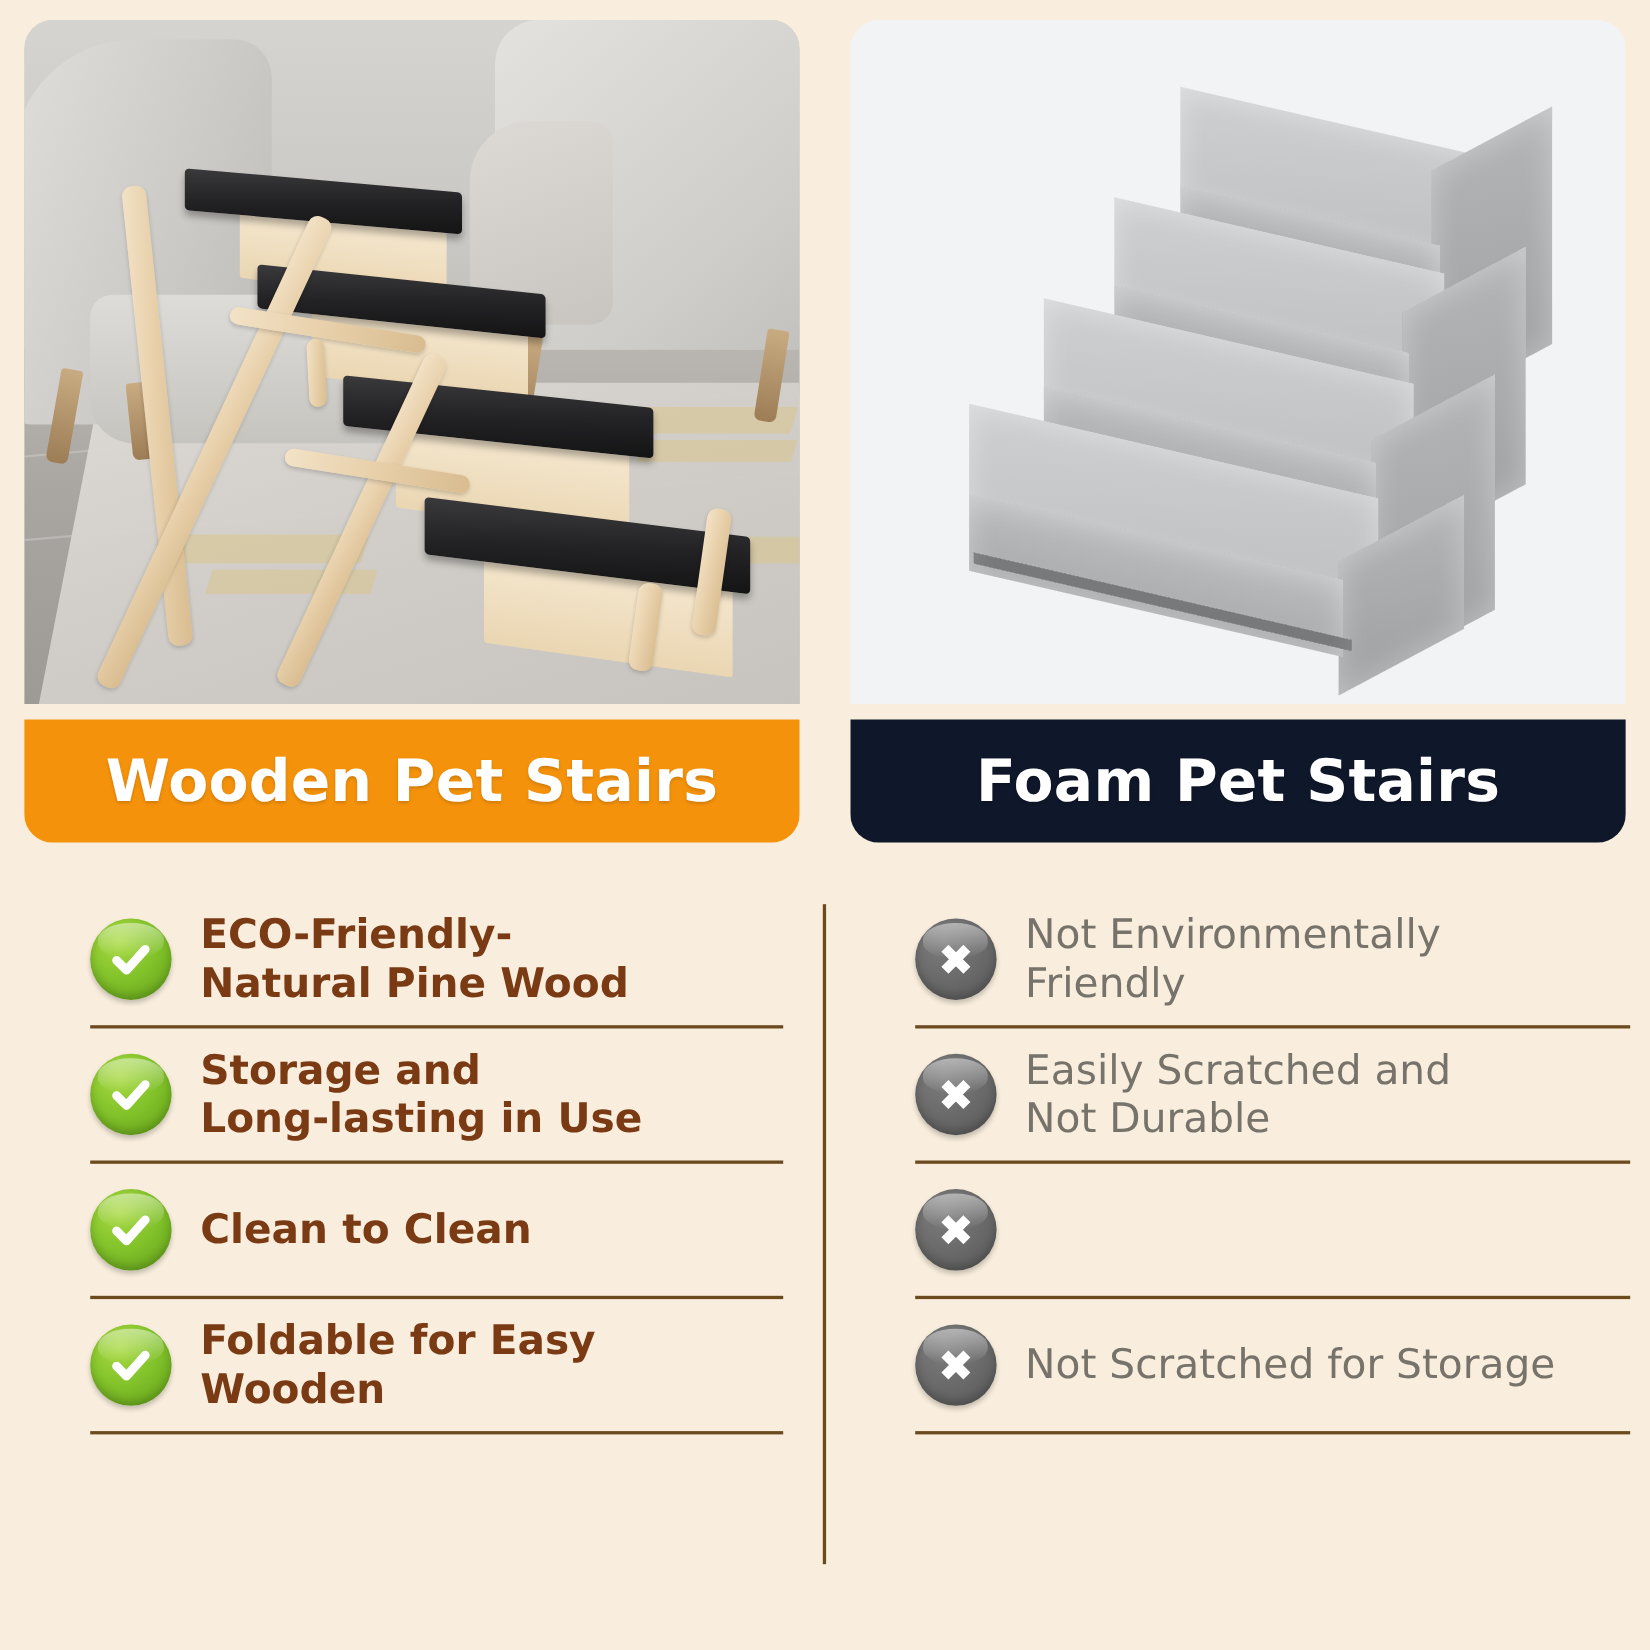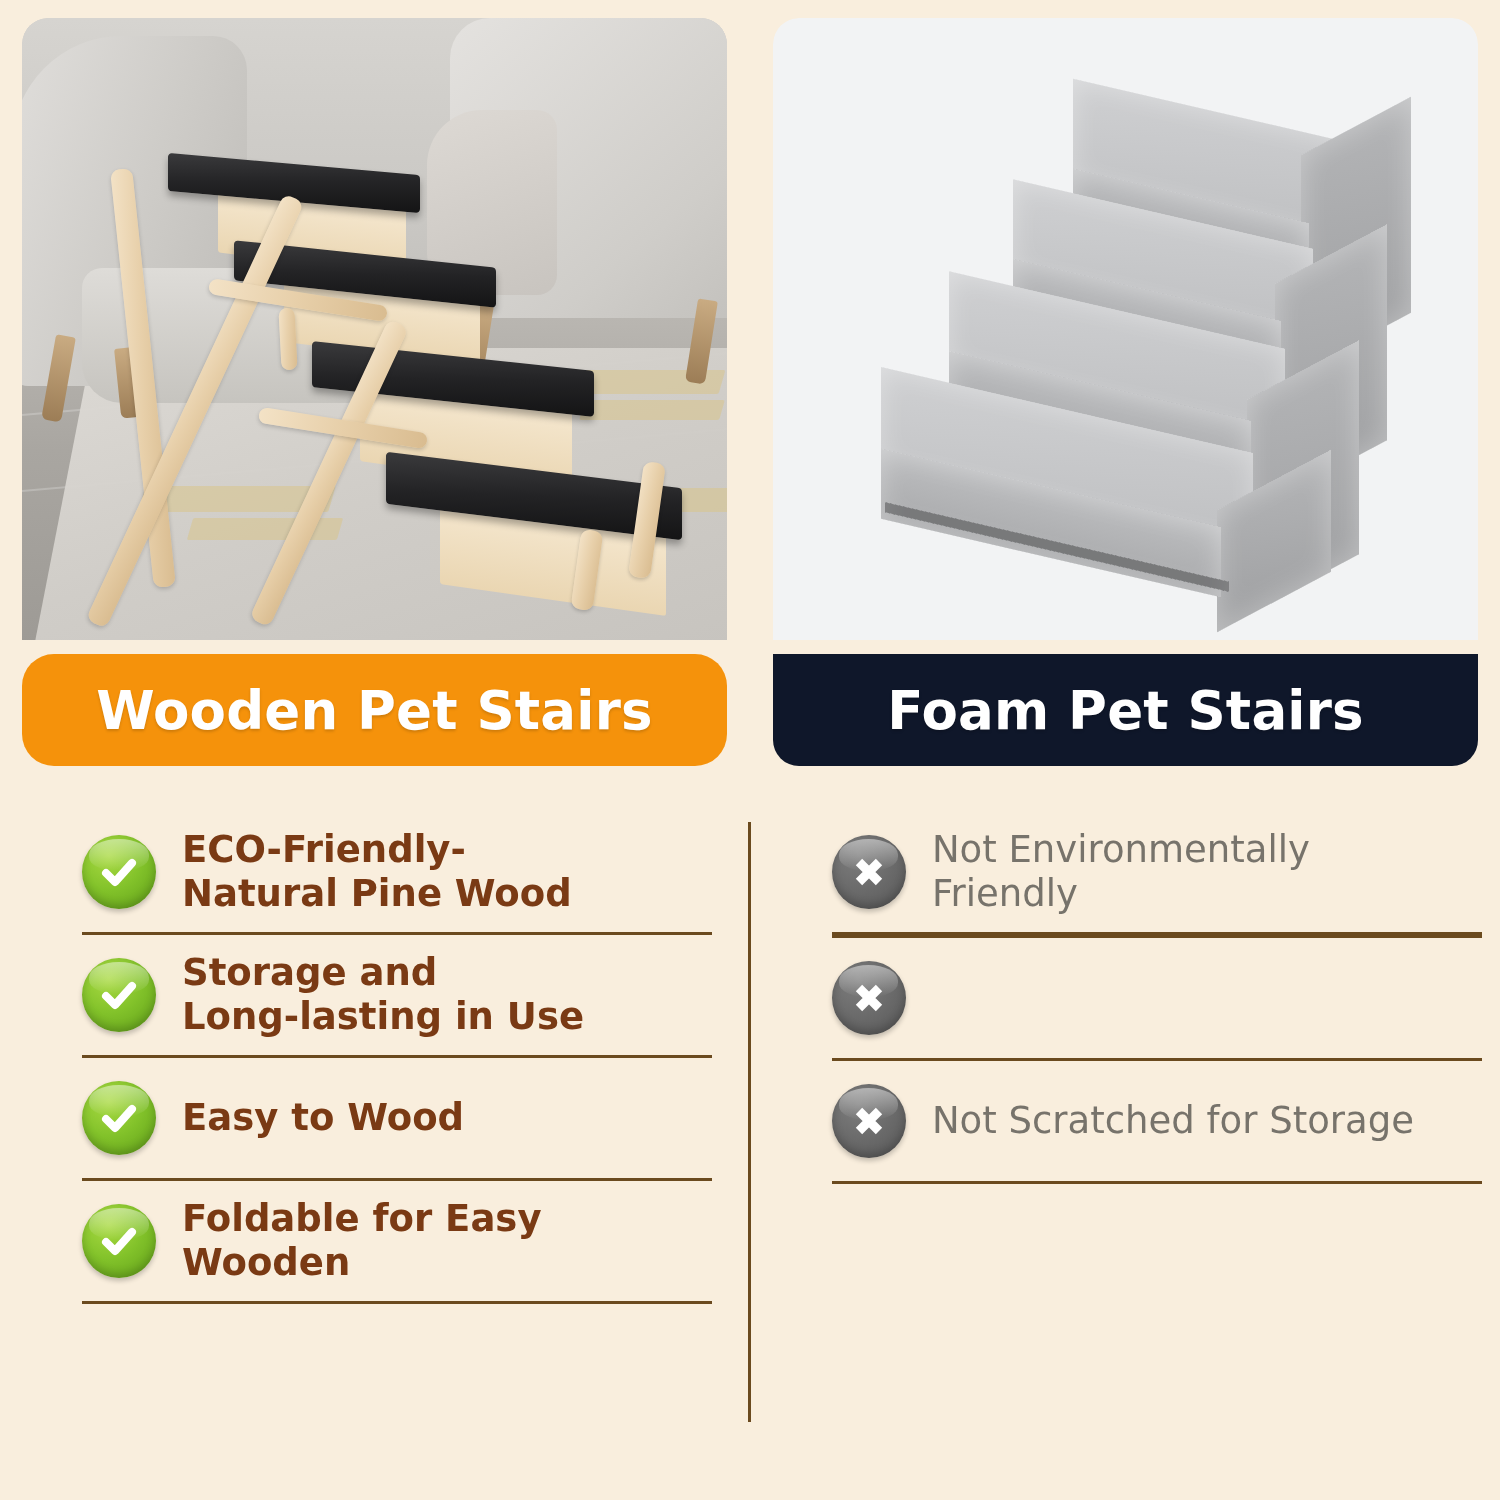--- a/index.html
+++ b/index.html
@@ -50,21 +50,21 @@
     border-radius: 0 0 26px 26px;
     display: flex;
     align-items: center;
     justify-content: center;
     color: #ffffff;
     font-size: 53px;
     font-weight: bold;
     letter-spacing: 0.2px;
     text-shadow: 0 2px 3px rgba(0,0,0,0.16);
   }
-  .banner.orange { background: #f5920b; border-radius: 32px; }
+  .banner.orange { background: #f5920b; }
   .banner.grey   { background: #0f172a; }
 
   
   .scene-wood { position: absolute; inset: 0; background: #cfcdc9; }
   .wall {
     position: absolute; left: 0; top: 0; width: 100%; height: 340px;
     background: linear-gradient(180deg, #d6d4d0 0%, #c9c7c3 60%, #bdbbb7 100%);
   }
   .floor {
     position: absolute; left: 0; top: 300px; width: 100%; height: 330px;
@@ -327,21 +327,21 @@
 Long-lasting in Use</span>
     </div>
     <div class="sep"></div>
 
     <div class="row">
       <span class="badge ok">
         <svg width="42" height="42" viewBox="0 0 42 42">
             <path d="M8 22 L17 31 L34 12" stroke="#ffffff" stroke-width="8" stroke-linecap="round" stroke-linejoin="round" fill="none"></path>
           </svg>
       </span>
-      <span class="label-pos">Easy to Wood</span>
+      <span class="label-pos">Clean to Clean</span>
     </div>
     <div class="sep"></div>
 
     <div class="row">
       <span class="badge ok">
         <svg width="42" height="42" viewBox="0 0 42 42">
             <path d="M8 22 L17 31 L34 12" stroke="#ffffff" stroke-width="8" stroke-linecap="round" stroke-linejoin="round" fill="none"></path>
           </svg>
       </span>
       <span class="label-pos">Foldable for Easy Wooden</span>
@@ -355,34 +355,43 @@
       <span class="badge no">
         <svg width="40" height="40" viewBox="0 0 40 40">
             <path d="M10 10 L30 30 M30 10 L10 30" stroke="#ffffff" stroke-width="9" stroke-linecap="butt" fill="none"></path>
           </svg>
       </span>
       <span class="label-neg">Not Environmentally
 Friendly</span>
     </div>
     <div class="sep sep-right"></div>
 
-    <div class="sep sep-right"></div>
-
     <div class="row row-right">
       <span class="badge no">
         <svg width="40" height="40" viewBox="0 0 40 40">
             <path d="M10 10 L30 30 M30 10 L10 30" stroke="#ffffff" stroke-width="9" stroke-linecap="butt" fill="none"></path>
           </svg>
       </span>
+      <span class="label-neg">Easily Scratched and
+Not Durable</span>
     </div>
     <div class="sep sep-right"></div>
 
     <div class="row row-right">
       <span class="badge no">
         <svg width="40" height="40" viewBox="0 0 40 40">
             <path d="M10 10 L30 30 M30 10 L10 30" stroke="#ffffff" stroke-width="9" stroke-linecap="butt" fill="none"></path>
           </svg>
       </span>
+    </div>
+    <div class="sep sep-right"></div>
+
+    <div class="row row-right">
+      <span class="badge no">
+        <svg width="40" height="40" viewBox="0 0 40 40">
+            <path d="M10 10 L30 30 M30 10 L10 30" stroke="#ffffff" stroke-width="9" stroke-linecap="butt" fill="none"></path>
+          </svg>
+      </span>
       <span class="label-neg">Not Scratched for Storage</span>
     </div>
     <div class="sep sep-right"></div>
   </div>
 </div>
 
 </body></html>

